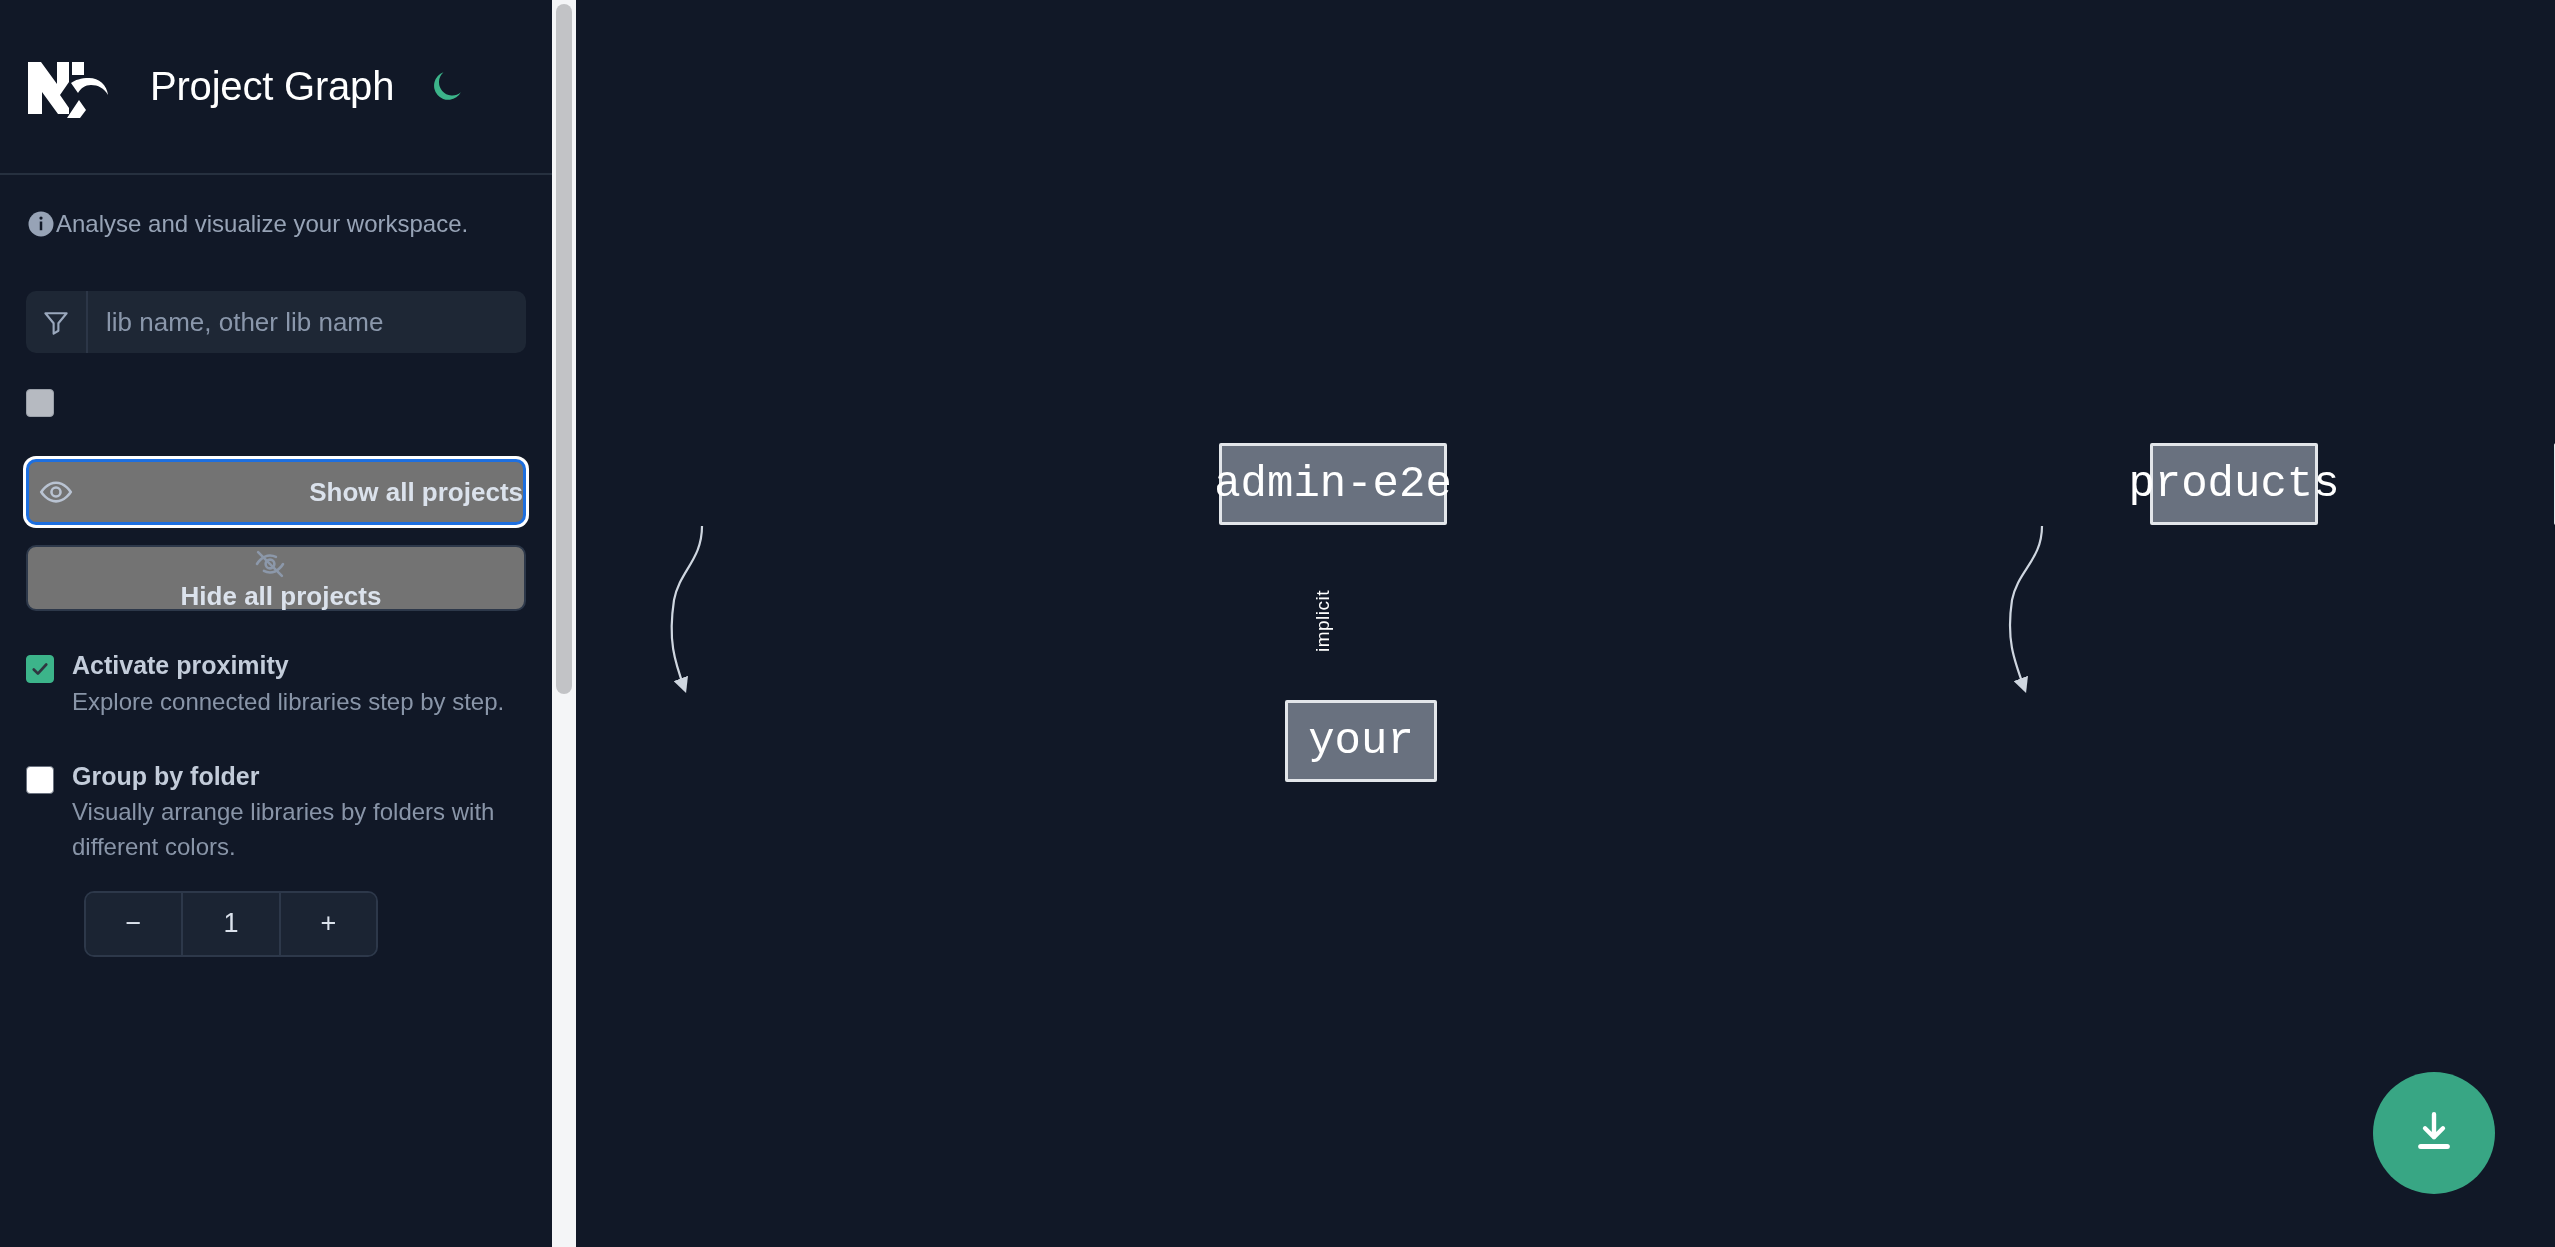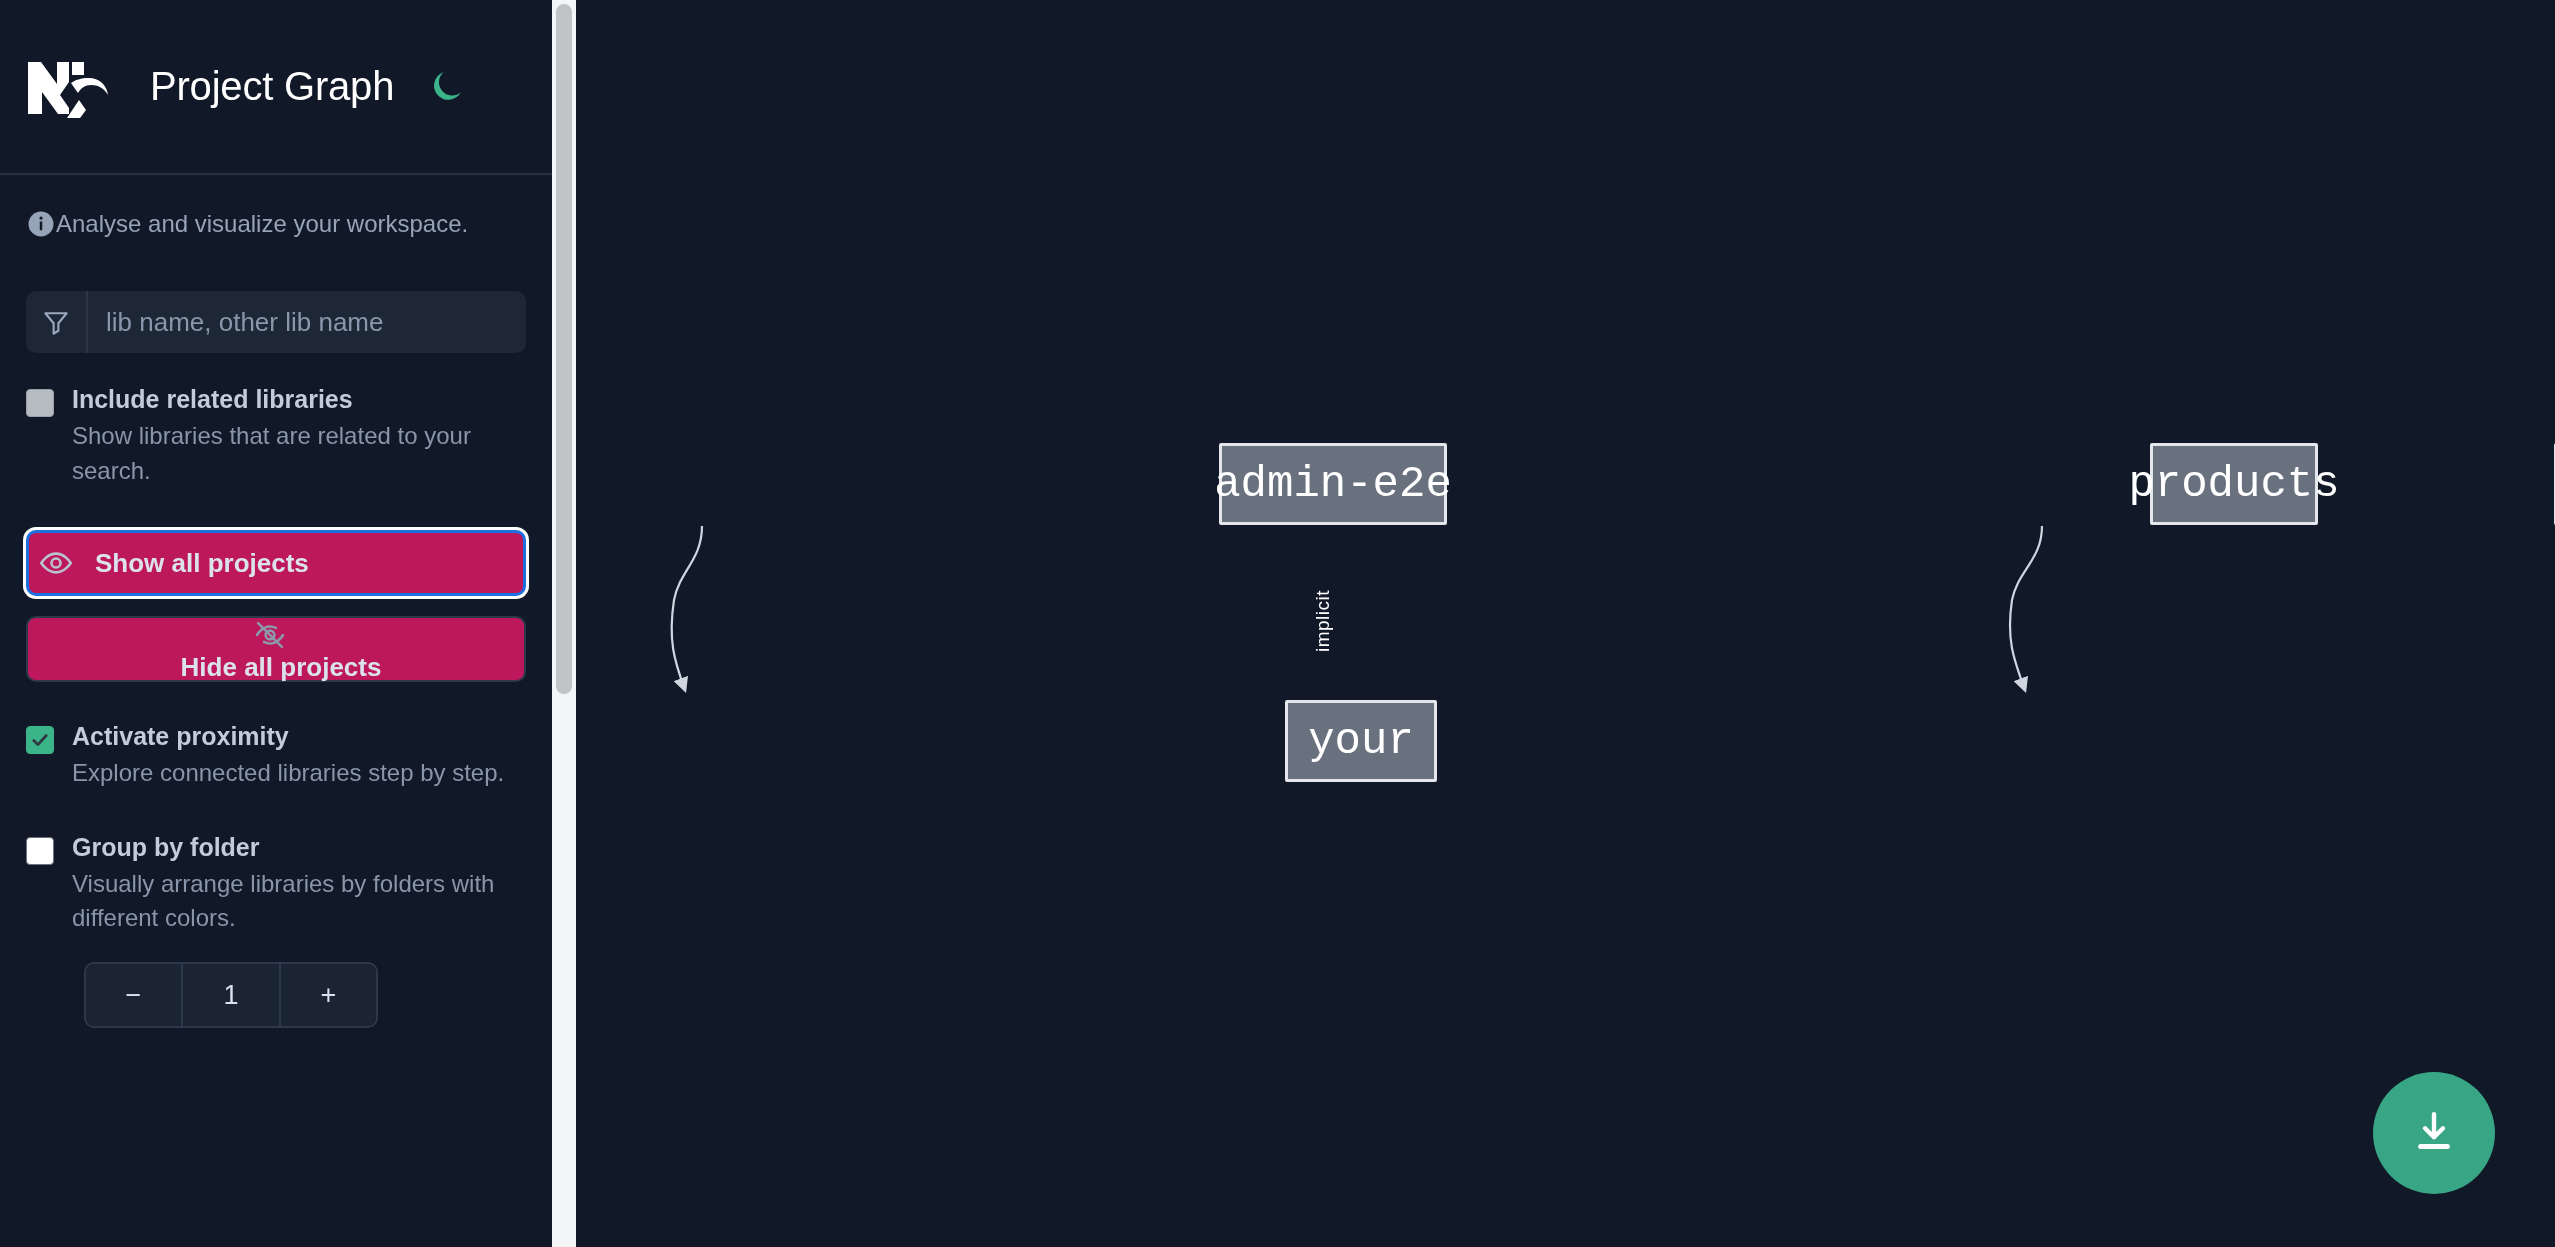--- a/index.html
+++ b/index.html
@@ -87,26 +87,27 @@
     font-size: 24px; color: #8995a8; line-height: 1.45;
     max-width: 440px; margin-top: 2px;
   }
 
   .btn-stack { margin: 42px 26px 0 26px; }
   .gbtn {
     position: relative;
     width: 100%; height: 66px;
     display: flex; align-items: center;
     padding-left: 10px;
-    background: #be185d;
+    background: #737373;
     border: 2px solid #2d384a;
     border-radius: 10px;
     color: #dbe2ec; font-size: 26px; font-weight: 700;
     cursor: pointer;
     font-family: "Liberation Sans", sans-serif;
+    justify-content: space-between;
   }
   .gbtn + .gbtn { margin-top: 20px; flex-direction: column; }
   .gbtn.focused {
     border: 3px solid #1d6fe0;
     box-shadow: 0 0 0 3px #ffffff;
   }
   .gbtn .bicon { flex: 0 0 34px; width: 34px; height: 34px; margin-right: 22px; }
 
   .stepper {
     margin: 26px 0 0 84px;
@@ -218,24 +219,20 @@
         <svg viewBox="0 0 24 24" width="30" height="30" aria-hidden="true">
           <path d="M3.5 5h17l-6.6 8v6l-3.8 2.3V13z" fill="none" stroke="#9aa8bd" stroke-width="1.7" stroke-linejoin="round"></path>
         </svg>
       </span>
       <input class="filter-input" type="text" placeholder="lib name, other lib name" style="">
     </div>
 
     
     <div class="opt-block">
       <span class="cbox grey"></span>
-      <div class="opt-texts">
-        <div class="opt-label">Include related libraries</div>
-        <div class="opt-desc">Show libraries that are related to your search.</div>
-      </div>
     </div>
 
     
     <div class="btn-stack">
       <button class="gbtn focused">
         <span class="bicon">
           <svg viewBox="0 0 24 24" width="34" height="34" aria-hidden="true">
             <path d="M1.6 12S5.5 5.4 12 5.4 22.4 12 22.4 12 18.5 18.6 12 18.6 1.6 12 1.6 12z" fill="none" stroke="#b9c3d2" stroke-width="1.8"></path>
             <circle cx="12" cy="12" r="3.2" fill="none" stroke="#b9c3d2" stroke-width="1.8"></circle>
           </svg>

